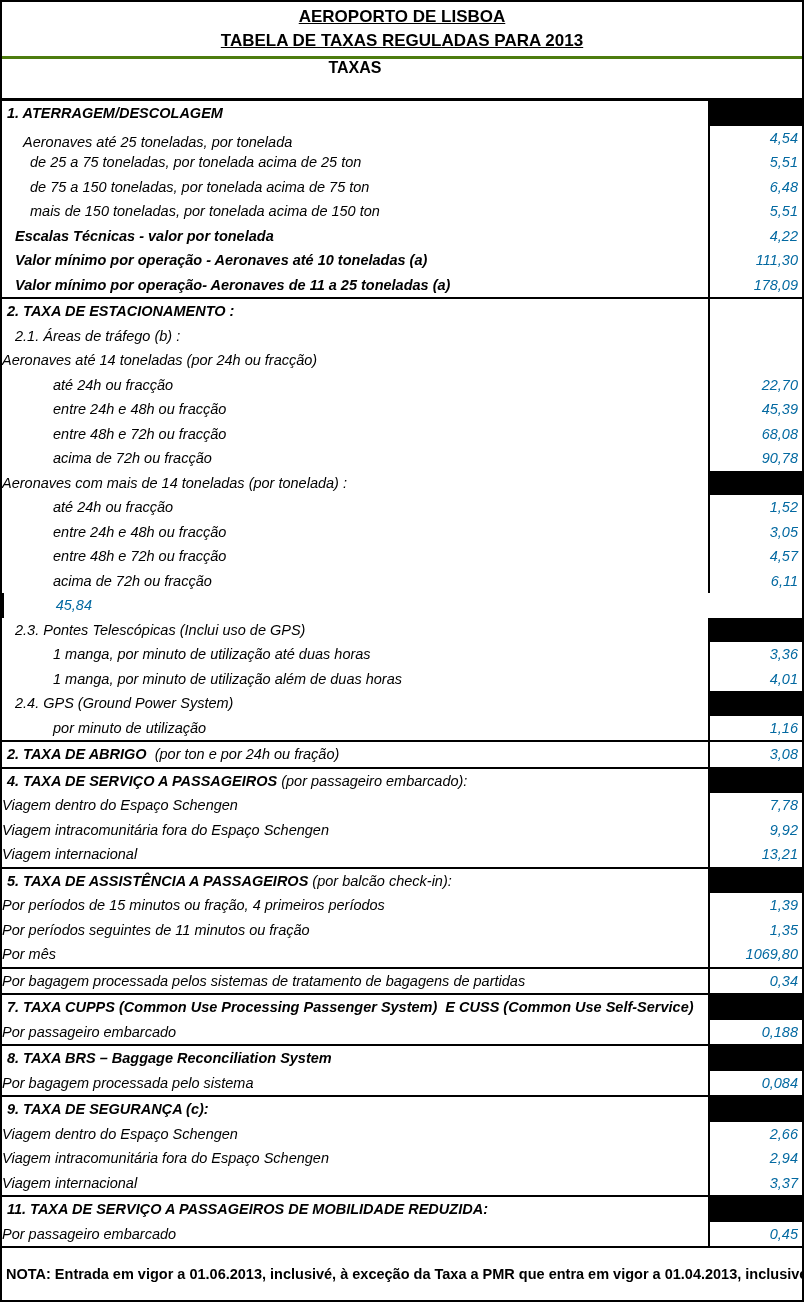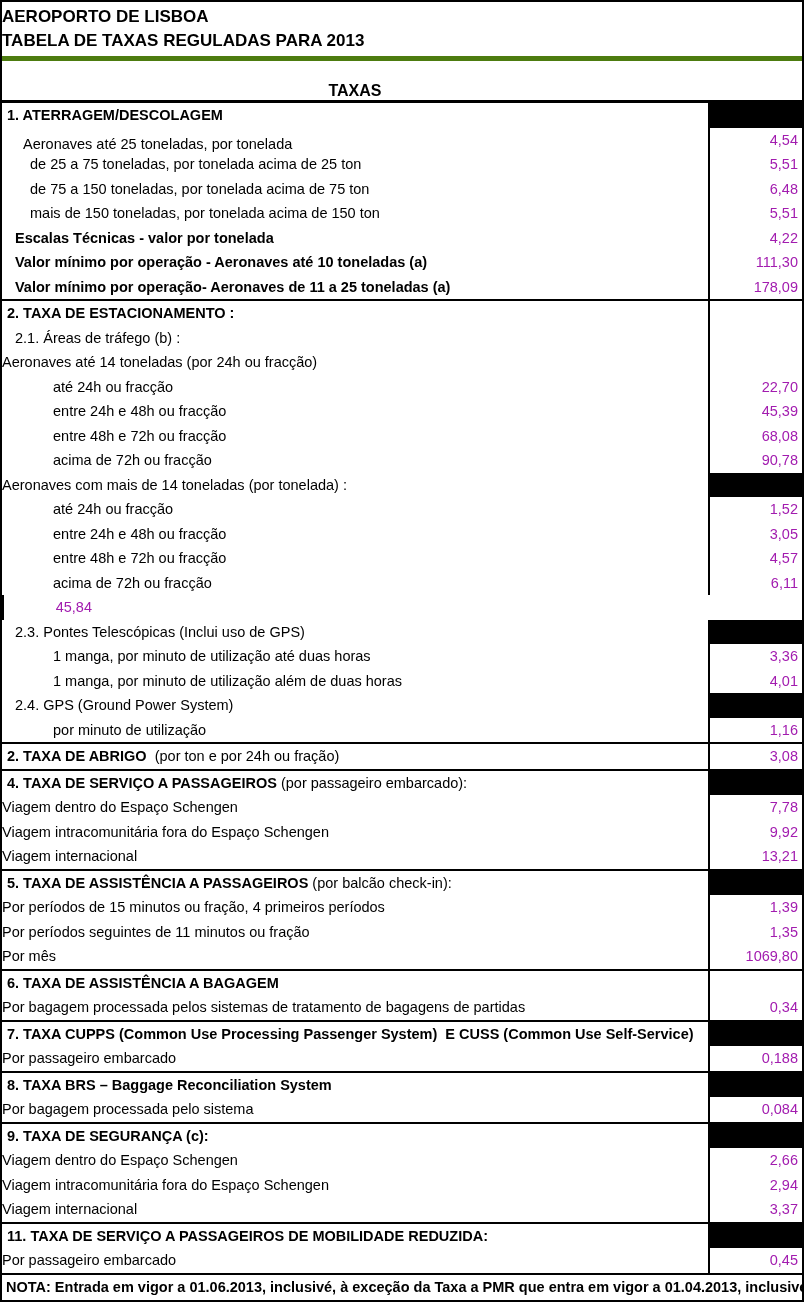--- a/index.html
+++ b/index.html
@@ -10,50 +10,52 @@
     border: 2px solid #000;
     display: flex;
     flex-direction: column;
     font-family: "Liberation Sans", sans-serif;
     color: #000;
     background: #fff;
   }
   .title-block {
     flex: none;
     height: 54px;
-    border-bottom: 5px solid #4d7c0f;
+    border-bottom: 3px solid #4d7c0f;
     display: flex;
     flex-direction: column;
     justify-content: center;
+    text-align: center;
     font-weight: bold;
     font-size: 17px;
     line-height: 24px;
+    text-decoration: underline;
   }
   .header-row {
     flex: none;
     height: 39px;
     border-bottom: 3px solid #000;
     display: flex;
-    align-items: flex-end;
+    align-items: flex-start;
   }
   .header-label {
     flex: 1;
     display: flex;
     align-items: center;
     justify-content: center;
     font-weight: bold;
     font-size: 16px;
   }
   .header-value {
     flex: none;
     width: 94px;
     background: #000;
   }
   #sections { flex: none; }
-  .section { border-bottom: 2px solid #000; }
+  .section { border-bottom: 2px solid #000; font-style: italic; }
   .row {
     display: flex;
     align-items: stretch;
     height: 24.5px;
   }
   .row-label {
     flex: 1;
     min-width: 0;
     display: flex;
     align-items: center;
@@ -64,21 +66,21 @@
   .row-value {
     flex: none;
     width: 94px;
     box-sizing: border-box;
     border-left: 2px solid #000;
     display: flex;
     align-items: center;
     justify-content: flex-end;
     padding-right: 4px;
     font-size: 14.5px;
-    color: #a21caf;
+    color: #0369a1;
   }
   .row-value.black { background: #000; color: #808080; }
   .b { font-weight: bold; }
   .ind0 { padding-left: 5px; }
   .ind1 { padding-left: 13px; }
   .ind2 { padding-left: 21px; margin-top: 8px; }
   .ind3 { padding-left: 28px; }
   .ind4 { }
   .ind5 { padding-left: 51px; }
   .note-row {
@@ -249,24 +251,20 @@
           <div class="row-label ind4"><span>Por períodos seguintes de 11 minutos ou fração</span></div>
           <div class="row-value">1,35</div>
         </div>
         <div class="row">
           <div class="row-label ind4"><span>Por mês</span></div>
           <div class="row-value">1069,80</div>
         </div>
       </div>
       <div class="section">
         <div class="row">
-          <div class="row-label ind0"><span class="b">6. TAXA DE ASSISTÊNCIA A BAGAGEM</span></div>
-          <div class="row-value"></div>
-        </div>
-        <div class="row">
           <div class="row-label ind4"><span>Por bagagem processada pelos sistemas de tratamento de bagagens de partidas</span></div>
           <div class="row-value">0,34</div>
         </div>
       </div>
       <div class="section">
         <div class="row">
           <div class="row-label ind0"><span class="b">7. TAXA CUPPS (Common Use Processing Passenger System)  E CUSS (Common Use Self-Service)</span></div>
           <div class="row-value black"></div>
         </div>
         <div class="row">

